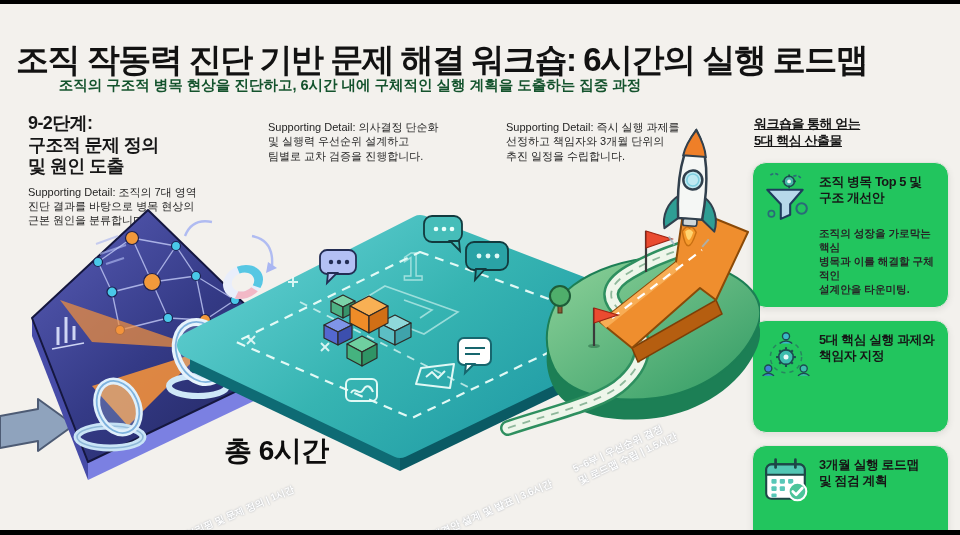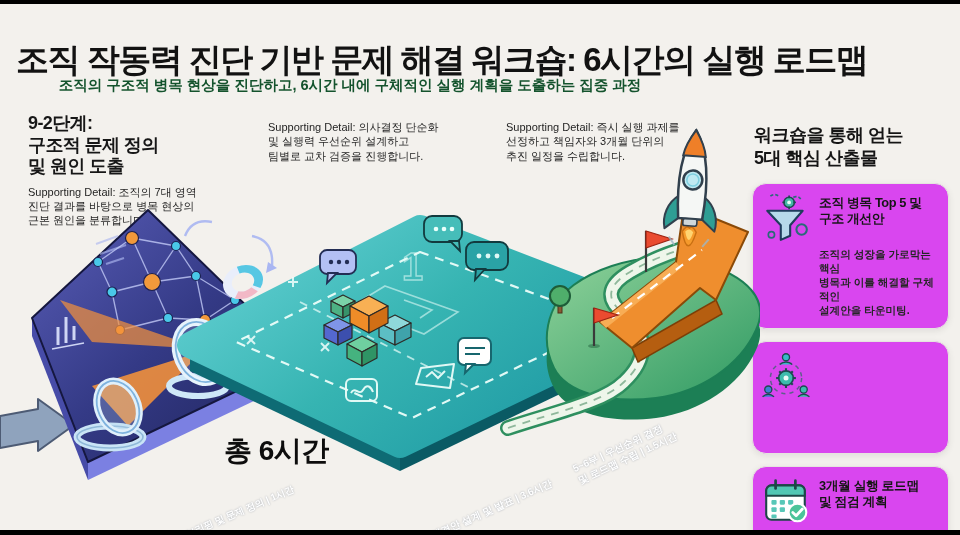--- a/index.html
+++ b/index.html
@@ -17,23 +17,23 @@
   .stage{position:absolute;top:113px;}
   .stage h2{margin:0;font-size:18px;line-height:1.2;font-weight:800;color:#171717;
       letter-spacing:-0.6px;white-space:pre-line;}
   .stage p{margin:7px 0 0 0;font-size:11px;line-height:1.3;font-weight:400;
       color:#1f1f1f;white-space:pre-line;}
   .stage1{left:28px;width:228px;}
   .stage2{left:268px;width:232px;}
   .stage3{left:506px;width:240px;}
 
   .sidebar{position:absolute;left:752px;top:116px;width:197px;}
-  .sidebar h2{margin:8px 0 12px 2px;font-size:18px;line-height:1.3;font-weight:800;
-      color:#151515;letter-spacing:-0.5px;white-space:pre-line;}
-  .card{background:#d946ef;border:1px solid #e6e4df;border-radius:14px;
+  .sidebar h2{margin:0 0 12px 2px;font-size:13px;line-height:1.3;font-weight:800;
+      color:#151515;letter-spacing:-0.5px;white-space:pre-line;text-decoration:underline;}
+  .card{background:#22c55e;border:1px solid #e6e4df;border-radius:14px;
       box-shadow:0 2px 6px rgba(60,60,60,.10);padding:9px 10px 10px 8px;margin-bottom:12px;
       display:grid;grid-template-columns:52px 1fr;column-gap:6px;min-height:92px;}
   .card .cicon{grid-row:1 / span 1;width:50px;height:50px;}
   .card h3{margin:2px 0 0 0;font-size:12.8px;line-height:1.25;font-weight:800;
       color:#161616;letter-spacing:-0.4px;white-space:pre-line;}
   .card p{grid-column:2;margin:5px 0 0 0;font-size:10.6px;line-height:1.32;font-weight:700;
       color:#262626;white-space:pre-line;}
 
   .illus{position:absolute;left:0;top:110px;width:760px;height:425px;}
   .seg-label{position:absolute;color:#ffffff;font-weight:700;white-space:pre-line;
@@ -115,20 +115,22 @@
       <circle cx="24" cy="26" r="2.4" fill="#eafaf6"></circle>
       <g>
         <circle cx="24" cy="6" r="3.4" fill="#39b9c9" stroke="#1d4a50" stroke-width="1.3"></circle>
         <path d="M18,13 q6,-5 12,0" fill="#39b9c9" stroke="#1d4a50" stroke-width="1.3"></path>
         <circle cx="7" cy="37" r="3.4" fill="#3f7fd6" stroke="#1d4a50" stroke-width="1.3"></circle>
         <path d="M1.5,44 q5.5,-5 11,0" fill="#3f7fd6" stroke="#1d4a50" stroke-width="1.3"></path>
         <circle cx="41" cy="37" r="3.4" fill="#3dbcad" stroke="#1d4a50" stroke-width="1.3"></circle>
         <path d="M35.5,44 q5.5,-5 11,0" fill="#3dbcad" stroke="#1d4a50" stroke-width="1.3"></path>
       </g>
     </svg>
+    <h3>5대 핵심 실행 과제와
+책임자 지정</h3>
   </div>
 
   <div class="card">
     <svg class="cicon" viewBox="0 0 48 48">
       <rect x="5" y="9" width="37" height="33" rx="5" fill="#ffffff" stroke="#1d4747" stroke-width="2"></rect>
       <path d="M5,14 a5,5 0 0 1 5,-5 h27 a5,5 0 0 1 5,5 v5 H5 Z" fill="#52c7b4" stroke="#1d4747" stroke-width="2"></path>
       <line x1="14" y1="4.5" x2="14" y2="12" stroke="#1d4747" stroke-width="2.6" stroke-linecap="round"></line>
       <line x1="33" y1="4.5" x2="33" y2="12" stroke="#1d4747" stroke-width="2.6" stroke-linecap="round"></line>
       <g fill="#58c7b8">
         <rect x="10" y="23" width="5" height="4.5" rx="1"></rect>

